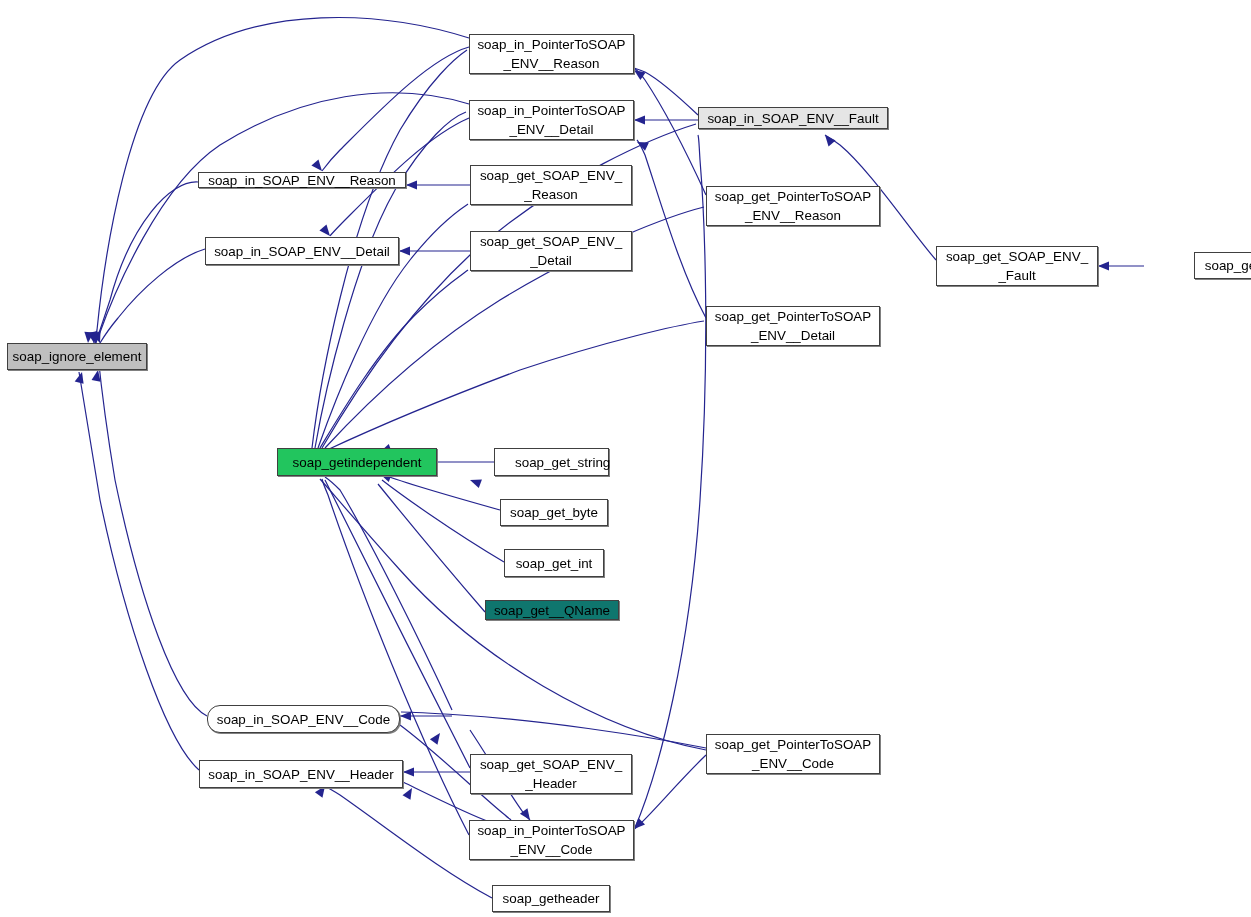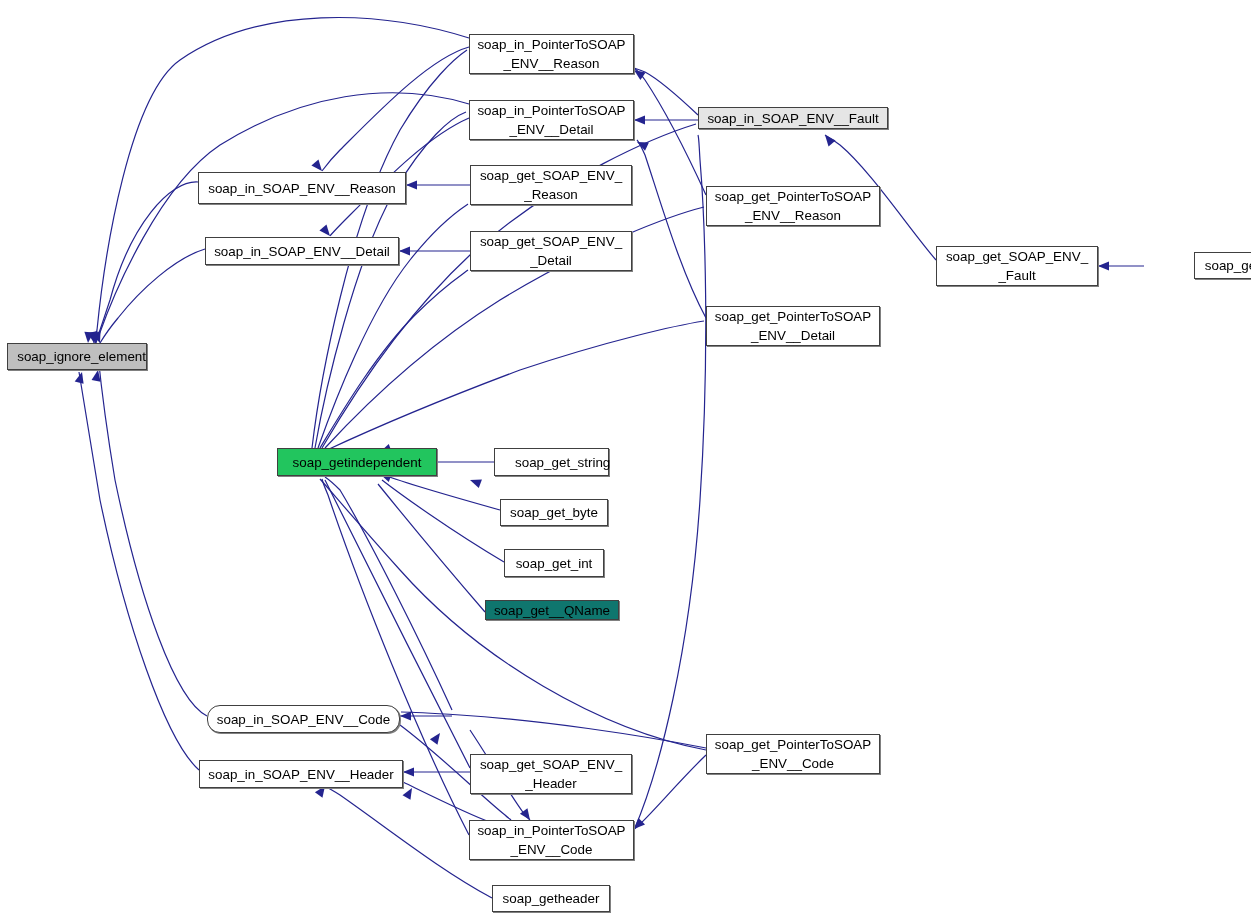--- a/index.html
+++ b/index.html
@@ -99,22 +99,22 @@
       <polygon points="380.00,474.00 388.76,482.08 391.91,473.44" fill="#24248f"></polygon>
       <polygon points="470.00,480.00 478.76,488.08 481.91,479.44" fill="#24248f"></polygon>
       <polygon points="530.00,820.00 527.46,808.35 519.92,813.63" fill="#24248f"></polygon>
       <polygon points="634.00,829.00 645.03,824.47 638.53,817.97" fill="#24248f"></polygon>
       <polygon points="400.00,716.00 411.00,720.60 411.00,711.40" fill="#24248f"></polygon>
       <polygon points="403.00,772.00 414.00,776.60 414.00,767.40" fill="#24248f"></polygon>
       <polygon points="440.00,733.00 429.92,739.37 437.46,744.65" fill="#24248f"></polygon>
       <polygon points="412.00,788.00 402.52,795.23 410.48,799.83" fill="#24248f"></polygon>
       <polygon points="325.00,786.00 314.92,792.37 322.46,797.65" fill="#24248f"></polygon>
     </svg>
-<div class="node highlight" style="left: 7px; top: 343px; width: 140px; height: 27px; border-color: rgb(64, 64, 64); background: rgb(191, 191, 191); text-align: right;"><span>soap_ignore_element</span></div>
-    <div class="node" style="left: 198px; top: 172px; width: 208px; height: 32px; border-color: rgb(64, 64, 64); background: rgb(255, 255, 255);"><span>soap_in_SOAP_ENV__Reason</span></div>
+<div class="node highlight" style="left: 7px; top: 343px; width: 140px; height: 27px; border-color: rgb(64, 64, 64); background: rgb(191, 191, 191);"><span>soap_ignore_element</span></div>
+    <div class="node" style="left: 198px; top: 172px; width: 208px; height: 16px; border-color: rgb(64, 64, 64); background: rgb(255, 255, 255);"><span>soap_in_SOAP_ENV__Reason</span></div>
     <div class="node" style="left: 205px; top: 237px; width: 194px; height: 28px; border-color: rgb(64, 64, 64); background: rgb(255, 255, 255);"><span>soap_in_SOAP_ENV__Detail</span></div>
     <div class="node" style="left: 469px; top: 34px; width: 165px; height: 40px; border-color: rgb(64, 64, 64); background: rgb(255, 255, 255);"><span>soap_in_PointerToSOAP
 _ENV__Reason</span></div>
     <div class="node" style="left: 469px; top: 100px; width: 165px; height: 40px; border-color: rgb(64, 64, 64); background: rgb(255, 255, 255);"><span>soap_in_PointerToSOAP
 _ENV__Detail</span></div>
     <div class="node" style="left: 470px; top: 165px; width: 162px; height: 40px; border-color: rgb(64, 64, 64); background: rgb(255, 255, 255);"><span>soap_get_SOAP_ENV_
 _Reason</span></div>
     <div class="node" style="left: 470px; top: 231px; width: 162px; height: 40px; border-color: rgb(64, 64, 64); background: rgb(255, 255, 255);"><span>soap_get_SOAP_ENV_
 _Detail</span></div>
     <div class="node" style="left: 698px; top: 107px; width: 190px; height: 22px; border-color: rgb(64, 64, 64); background: #e5e5e5;"><span>soap_in_SOAP_ENV__Fault</span></div>

